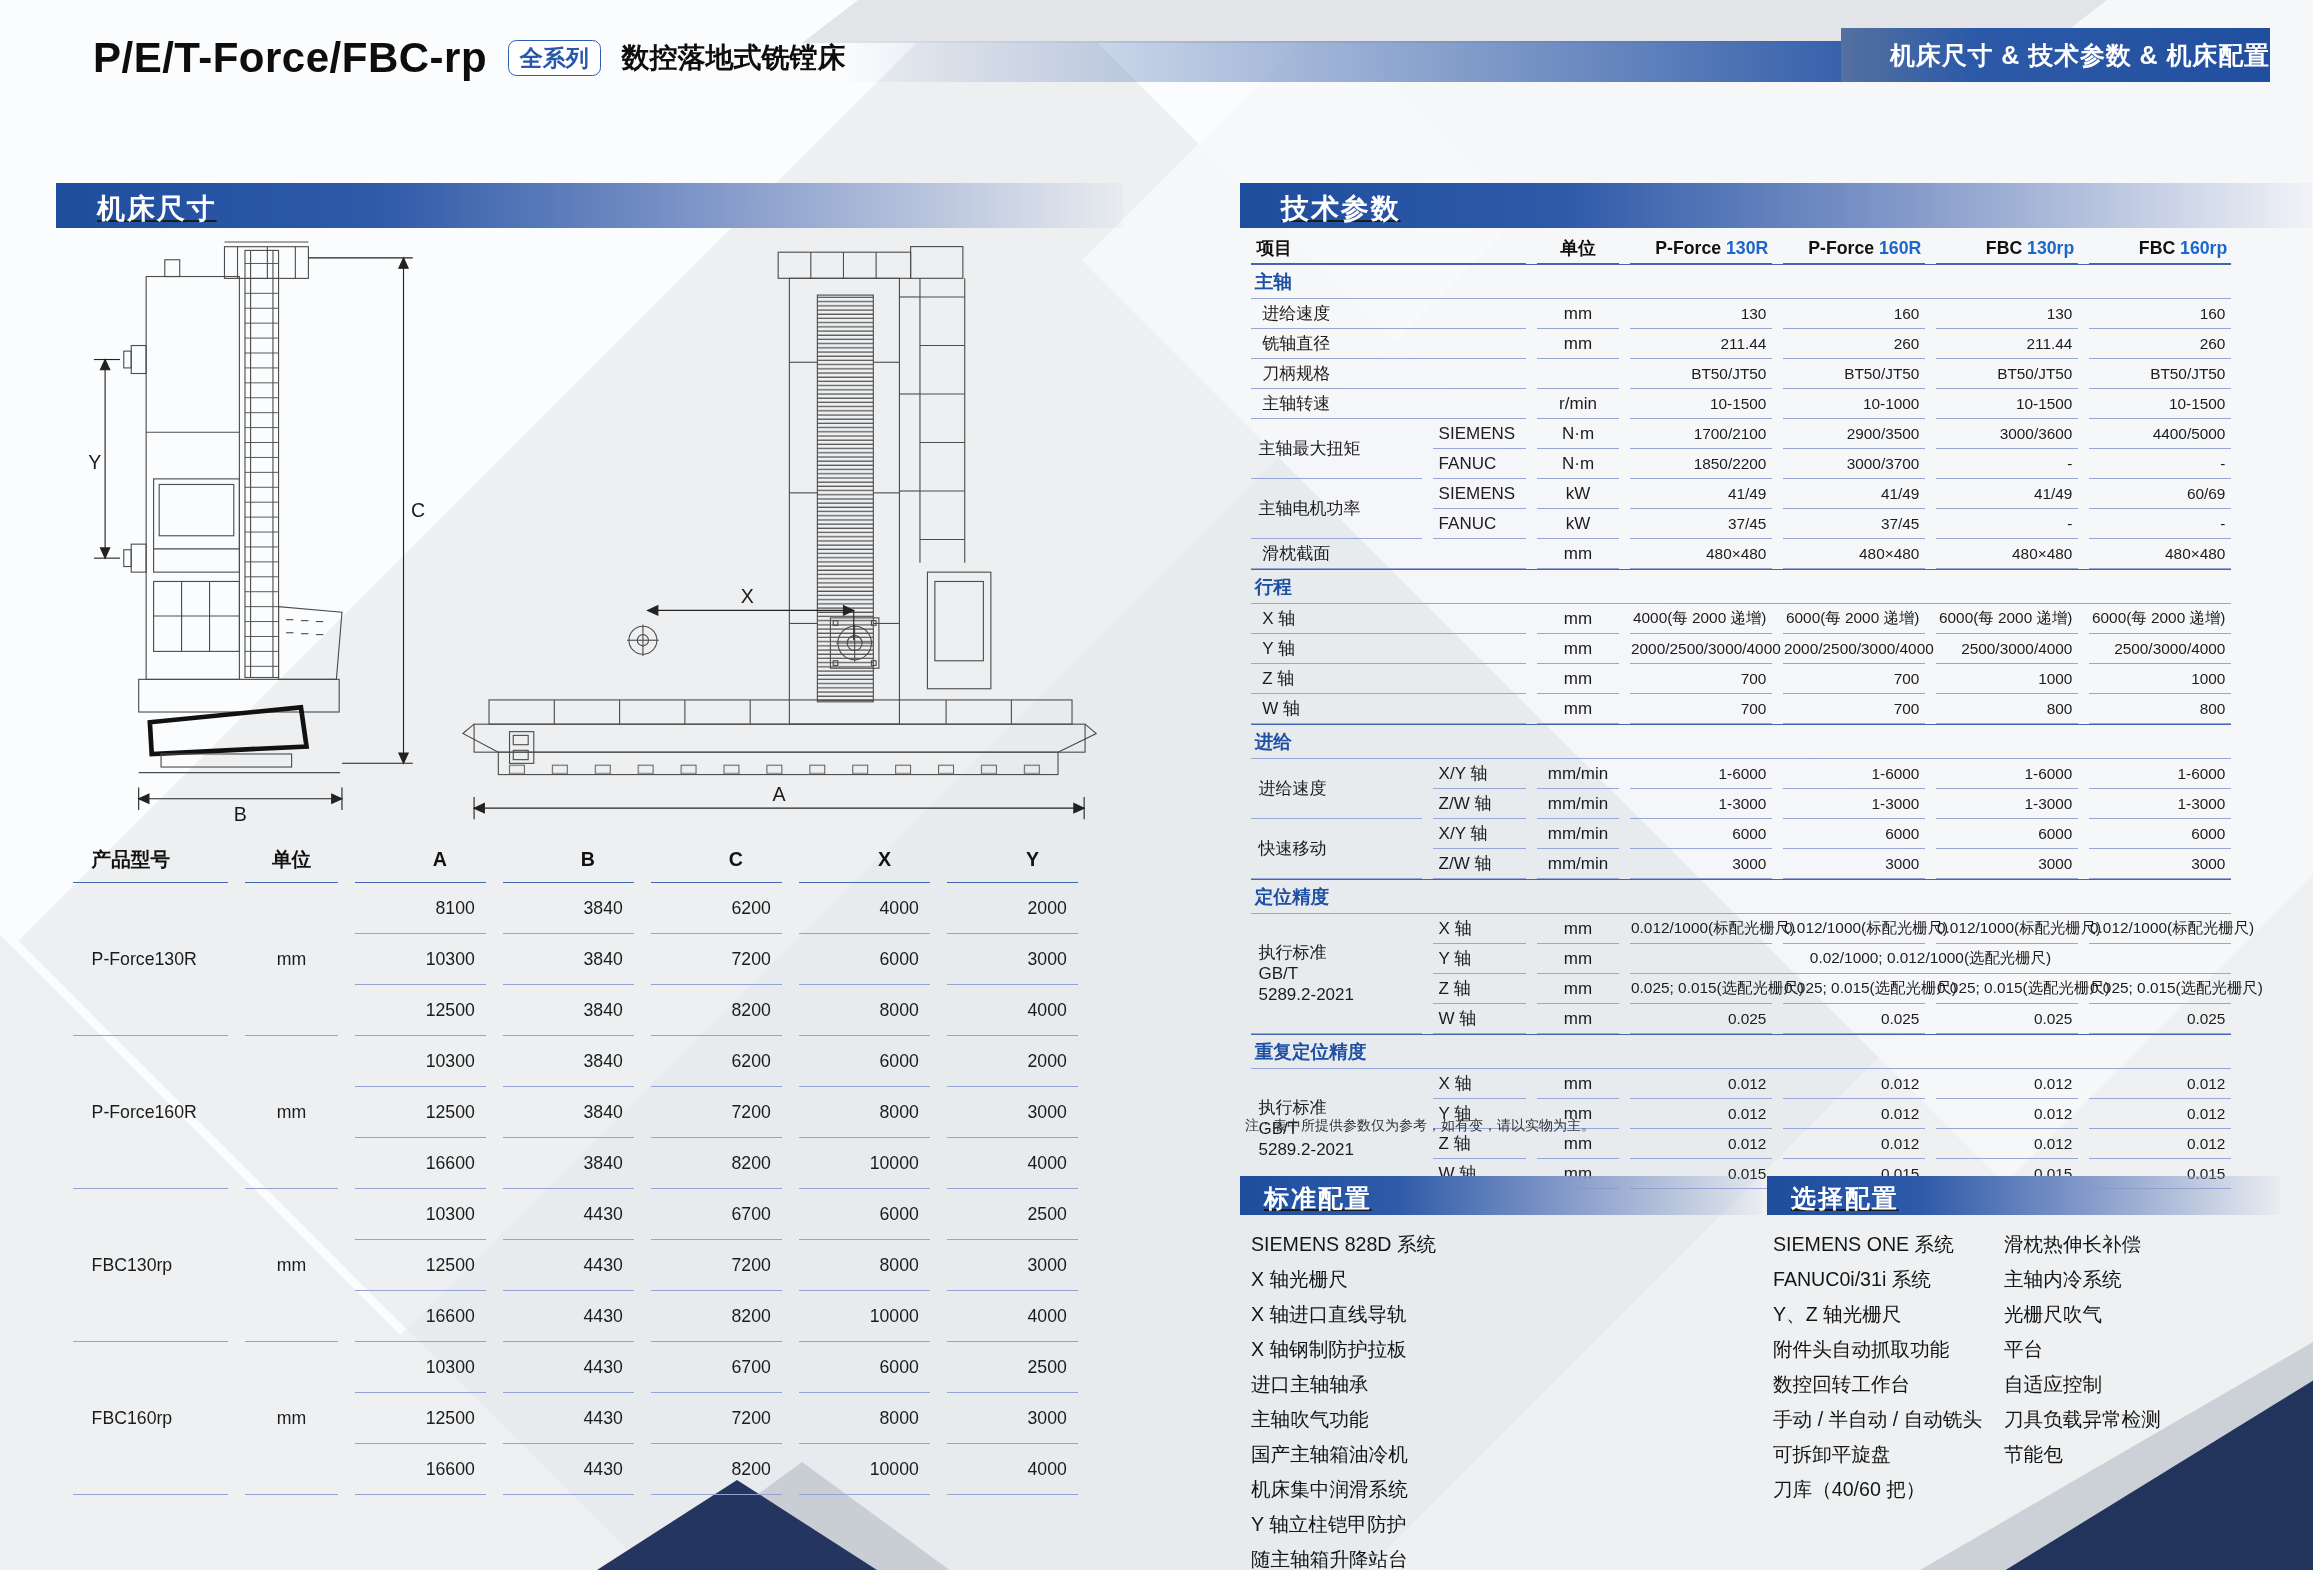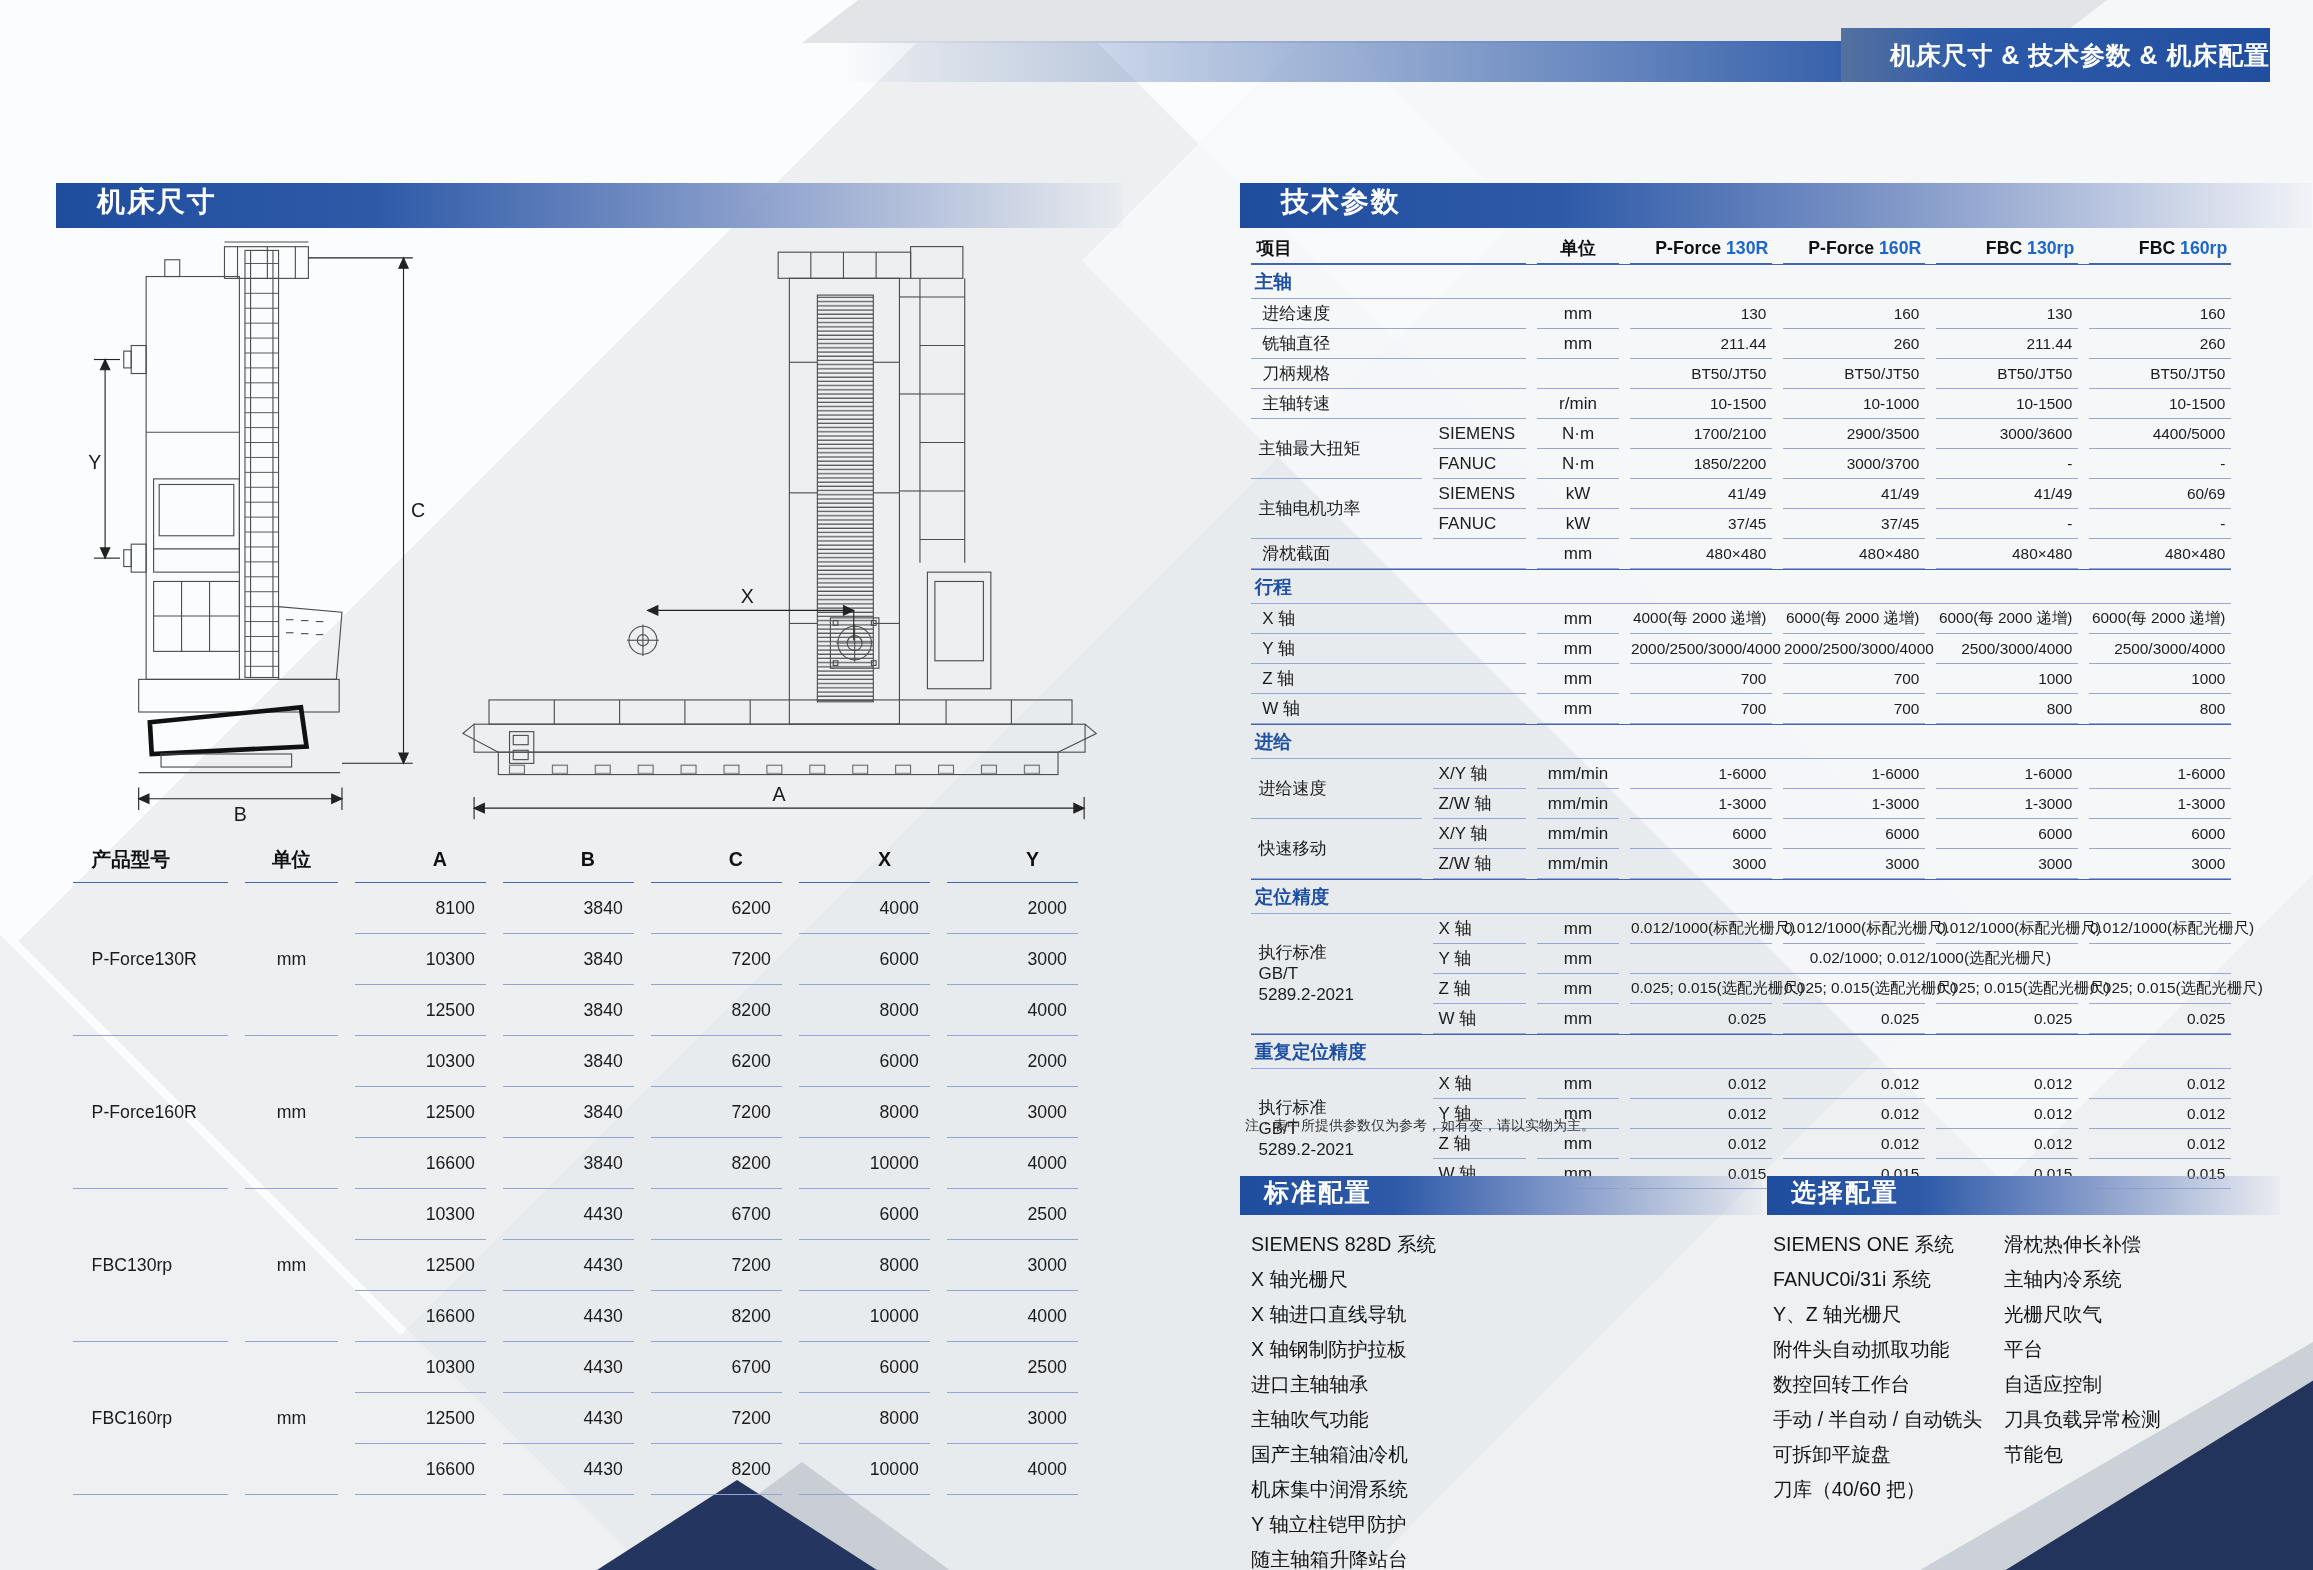--- a/index.html
+++ b/index.html
@@ -30,22 +30,22 @@
   .title-row h1{margin:0;font-size:42px;font-weight:700;letter-spacing:0.5px;color:#0d0d0d;}
   .badge{display:inline-block;font-size:23px;font-weight:700;color:#2857ac;border:1.9px solid #2e5fae;
          border-radius:8.4px;padding:1.9px 11.2px;background:#fff;}
   .subtitle{font-size:28px;font-weight:600;color:#0d0d0d;}
   .top-banner{position:absolute;left:1841px;top:28px;width:429px;height:54px;
               background:linear-gradient(90deg,#54719f 0%,#2d5aa8 30%,#214f9f 100%);
               display:flex;align-items:center;justify-content:flex-end;}
   .top-banner span{color:#fff;font-size:25px;font-weight:600;letter-spacing:0.9px;}
 
   
-  .sec-banner{position:absolute;height:45px;display:flex;align-items:flex-start;
-              background:linear-gradient(90deg,#1f4d9e 0%,#2e5aa8 30%,#8399c9 62%,rgba(195,204,224,0.10) 100%);}
+  .sec-banner{position:absolute;height:45px;display:flex;align-items:flex-end;
+              background:linear-gradient(90deg,#1f4d9e 0%,#2e5aa8 30%,#8399c9 62%,rgba(195,204,224,0.10) 100%);text-decoration:underline;}
   .sec-banner span{color:#fff;font-size:28px;font-weight:700;padding-left:41px;letter-spacing:1.9px;}
   .b-dims{left:56px;top:183px;width:1067px;}
   .b-specs{left:1240px;top:183px;width:1072px;}
   .b-std{left:1240px;top:1176px;width:522px;height:39px;}
   .b-opt{left:1767px;top:1176px;width:513px;height:39px;}
   .b-std span,.b-opt span{font-size:25px;padding-left:24px;}
 
   
   .svg-side{position:absolute;left:79px;top:241px;}
   .svg-front{position:absolute;left:461px;top:241px;}
@@ -97,20 +97,25 @@
   <div class="deco w1"></div>
   <div class="deco g1"></div>
   <div class="deco w2"></div>
   <div class="deco top-gray"></div>
   <div class="deco blue-tail"></div>
   <div class="deco tri-gray-l"></div>
   <div class="deco tri-navy-l"></div>
   <div class="deco tri-gray-r"></div>
   <div class="deco tri-navy-r"></div>
 
+  <div class="title-row">
+    <h1>P/E/T-Force/FBC-rp</h1>
+    <span class="badge">全系列</span>
+    <span class="subtitle">数控落地式铣镗床</span>
+  </div>
   <div class="top-banner">
     <span>机床尺寸 &amp; 技术参数 &amp; 机床配置</span>
   </div>
 
   <div class="sec-banner b-dims">
     <span>机床尺寸</span>
   </div>
 
   <svg class="svg-side" width="373" height="583" viewBox="0 0 400 625">
     <defs>

